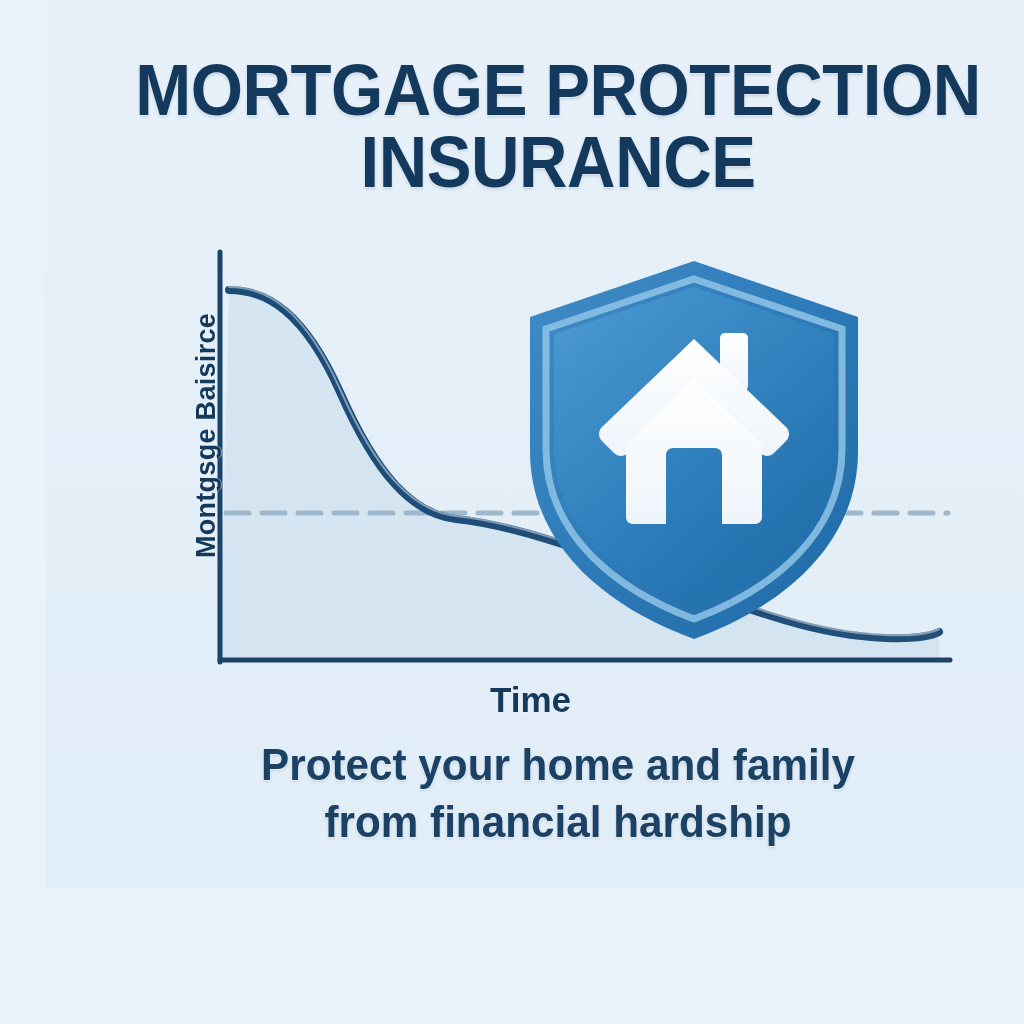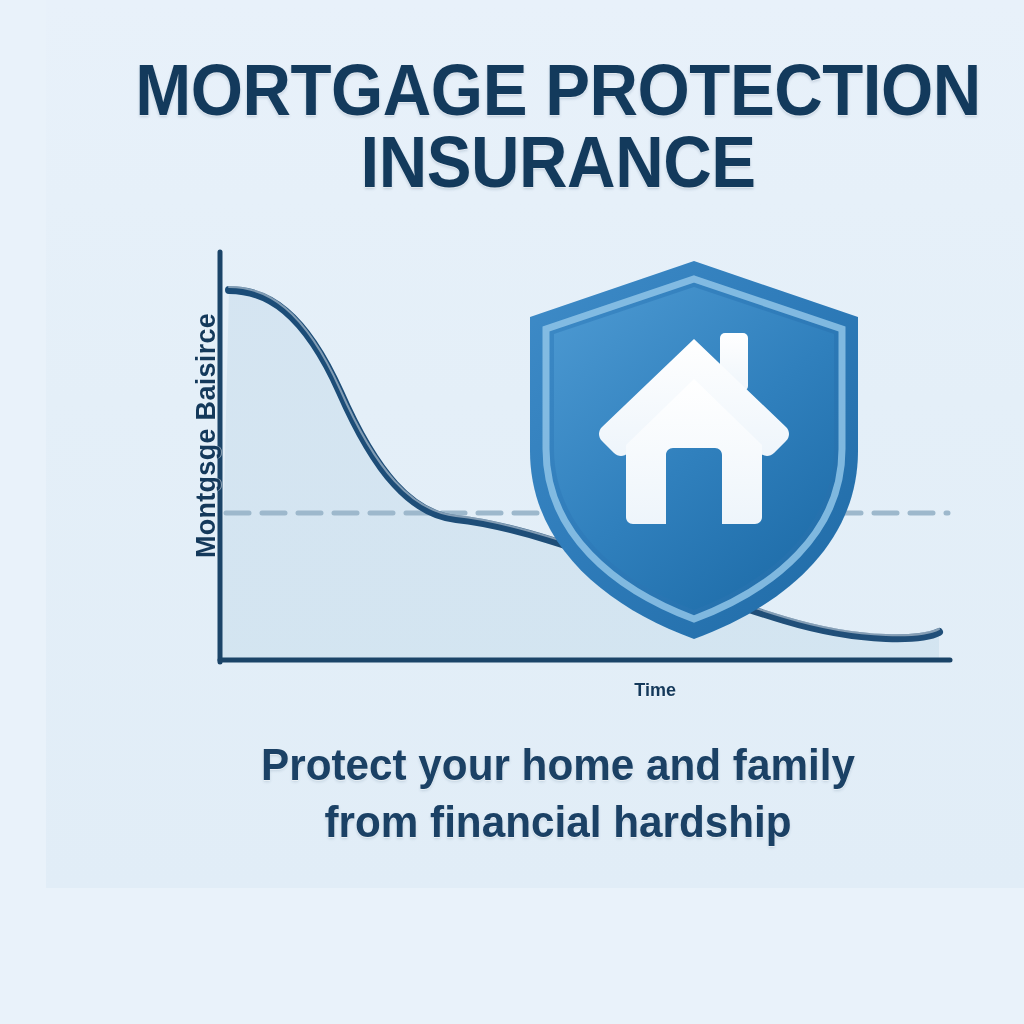--- a/index.html
+++ b/index.html
@@ -60,25 +60,25 @@
     left: -86px;
     top: 180px;
     width: 300px;
     font-size: 27px;
     letter-spacing: 0.3px;
     transform: rotate(-90deg);
     transform-origin: center center;
     text-align: center;
   }
   .x-label {
-    left: 334px;
+    left: 348px;
     top: 440px;
     width: 200px;
-    font-size: 18px;
-    text-align: right;
+    font-size: 35px;
+    text-align: left;
   }
 
   
   .shield-wrap {
     position: absolute;
     left: 478px;
     top: 255px;
     width: 340px;
     height: 390px;
   }

